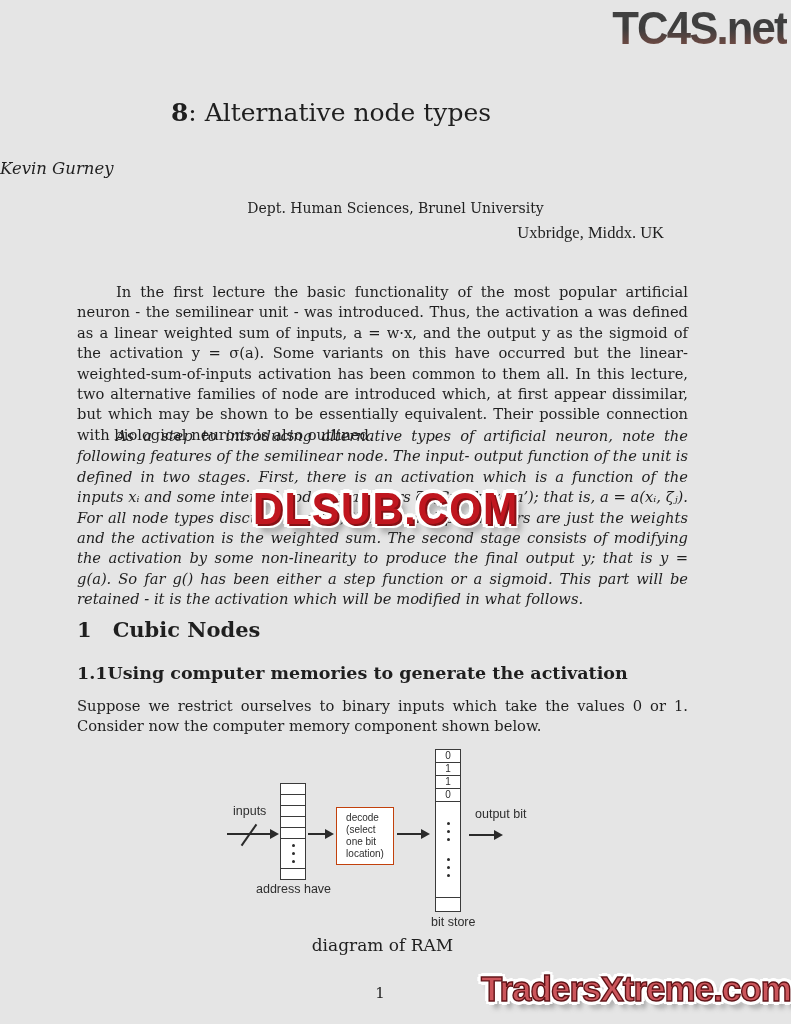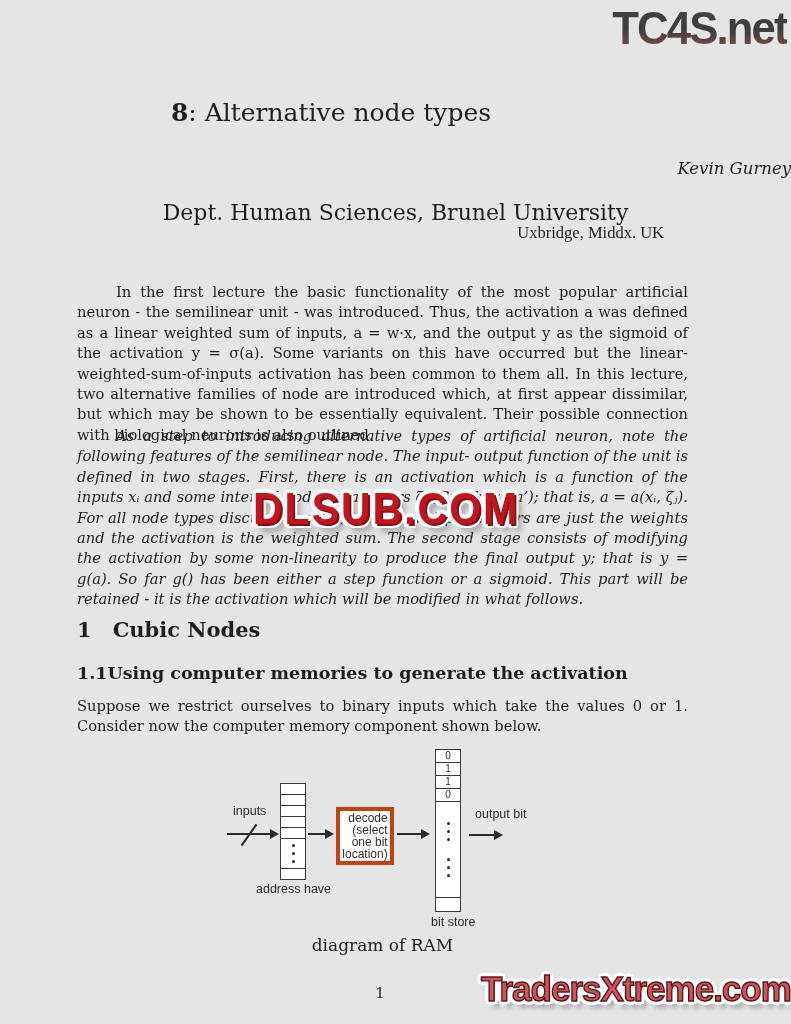--- a/index.html
+++ b/index.html
@@ -48,23 +48,23 @@
     z-index:10;
   }
   
   .title{
     position:absolute;left:0;top:98px;width:662px;
     text-align:center;font-size:25px;font-weight:normal;margin:0;
   }
   .title .num{font-weight:bold;}
   .author{
     position:absolute;left:0;top:159px;width:791px;
-    text-align:right;font-style:italic;font-size:16.5px;
-  }
-  .affil1{position:absolute;left:0;top:200px;width:791px;text-align:center;font-size:22px;}
+    text-align:left;font-style:italic;font-size:16.5px;
+  }
+  .affil1{position:absolute;left:0;top:200px;width:791px;text-align:center;font-size:14px;}
   .affil2{position:absolute;left:0;top:223px;width:664px;text-align:right;font-size:16.5px;font-family:Liberation Serif, serif;}
   
   .para{
     position:absolute;left:77px;width:611px;
     font-size:14.7px;line-height:20.4px;text-align:justify;margin:0;
   }
   .indent{text-indent:39px;}
   .p1{top:282px;}
   .p2{top:426px;font-style:italic;}
   .p3{top:696px;}
@@ -94,22 +94,22 @@
   .latch{
     position:absolute;left:55px;top:40px;width:26px;height:97px;
     border:1px solid #3a3a3a;background:#fff;box-sizing:border-box;
   }
   .latch-cell{height:10px;border-bottom:1px solid #3a3a3a;}
   .latch-dots{height:29px;display:flex;flex-direction:column;align-items:center;justify-content:center;}
   .latch-bottom{border-top:1px solid #3a3a3a;height:12px;}
   .dot{width:3px;height:3px;border-radius:50%;background:#2b2b2b;margin:2.5px 0;}
   .decode{
     position:absolute;left:111px;top:64px;width:58px;height:58px;
-    border:4px solid #c2410c;box-sizing:border-box;background:#fff;
-    font-size:12px;line-height:12px;text-align:right;
+    border:1px solid #c2410c;box-sizing:border-box;background:#fff;
+    font-size:10px;line-height:12px;text-align:left;
     display:flex;align-items:center;justify-content:center;
     white-space:pre-line;
   }
   .bitstore{
     position:absolute;left:210px;top:6px;width:26px;height:163px;
     border:1px solid #3a3a3a;background:#fff;box-sizing:border-box;
   }
   .bs-cell{
     height:12px;border-bottom:1px solid #3a3a3a;
     font-size:10px;line-height:12px;text-align:center;

